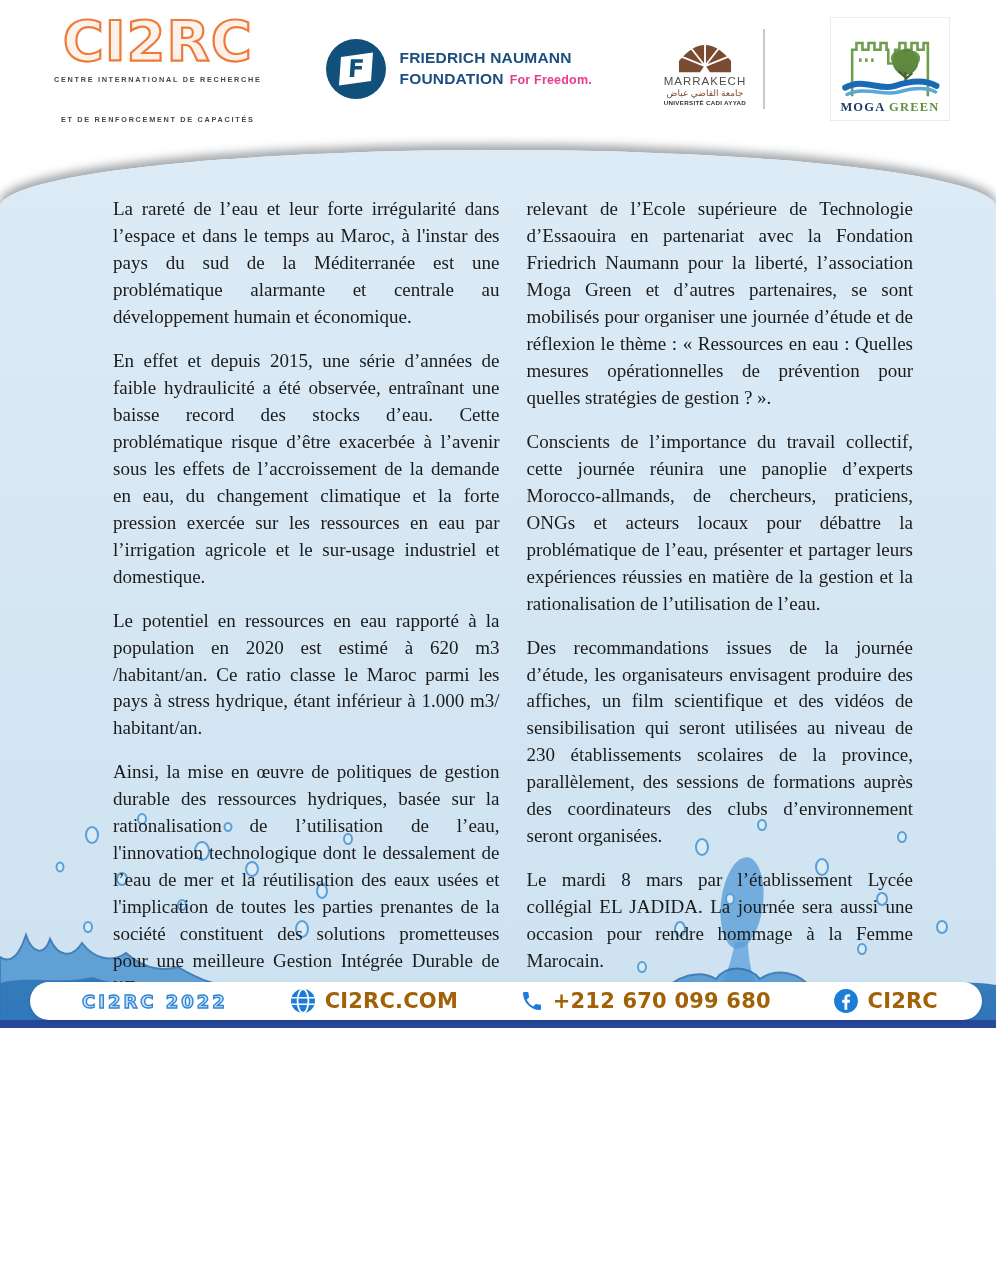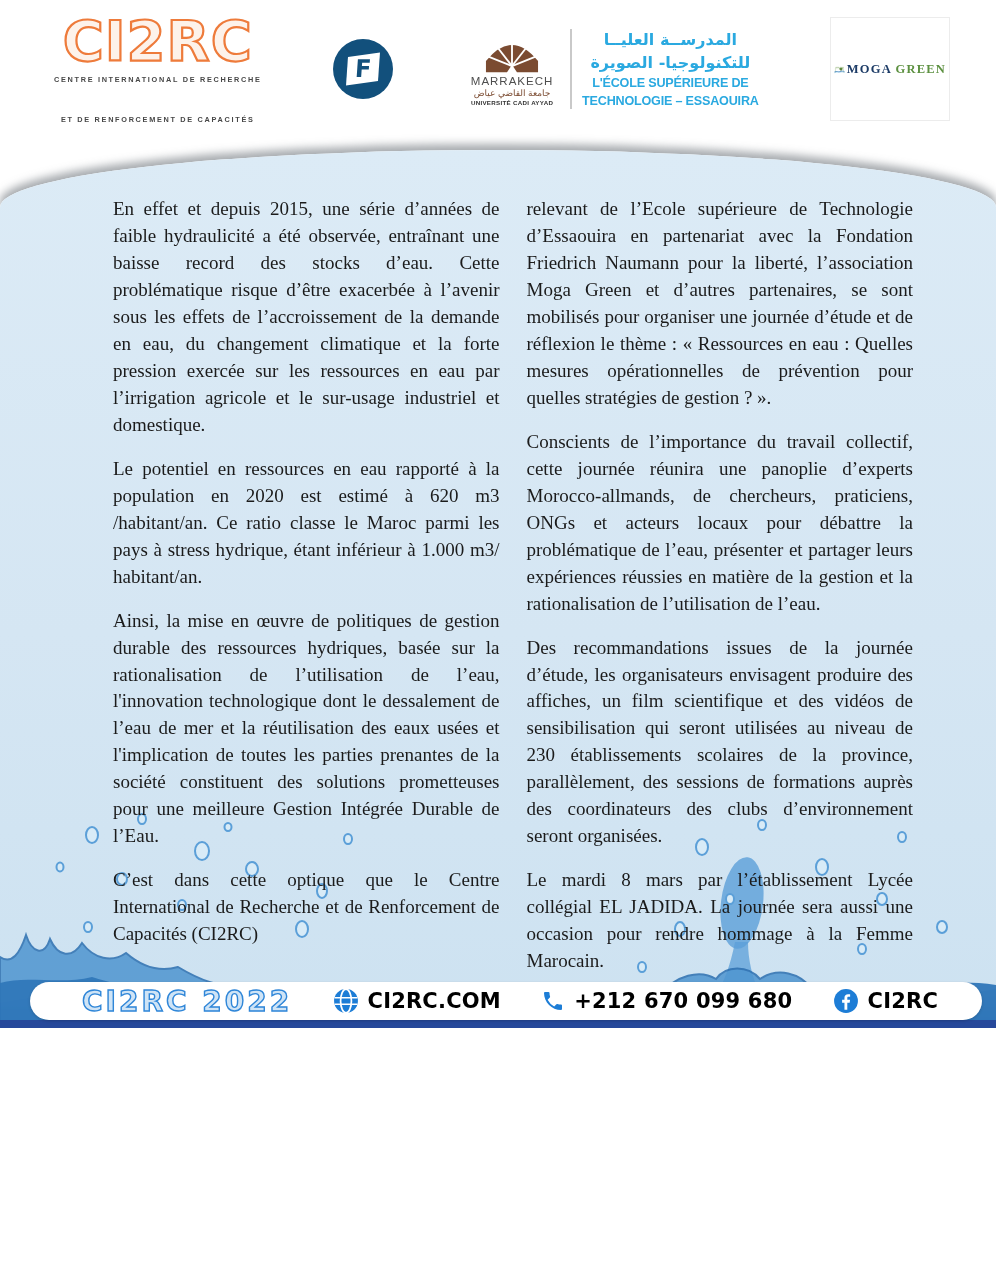--- a/index.html
+++ b/index.html
@@ -28,21 +28,21 @@
   .est-left{width:96px;display:flex;flex-direction:column;align-items:center;gap:1px;text-align:center;}
   .est-city{font-size:11.5px;color:#4e4e4e;letter-spacing:1px;margin-top:1px;}
   .est-uni-ar{font-size:9px;color:#7b4b31;direction:rtl;}
   .est-uni-fr{font-size:6.2px;font-weight:bold;color:#333;letter-spacing:.3px;white-space:nowrap;}
   .est-sep{width:2px;height:80px;background:#c9c9c9;}
   .est-right{display:flex;flex-direction:column;align-items:center;text-align:center;gap:3px;max-width:178px;}
   .est-ar-big{direction:rtl;color:#2aa9e0;font-weight:bold;font-size:16px;line-height:1.25;font-family:"DejaVu Sans",sans-serif;white-space:nowrap;}
   .est-fr{color:#2aa9e0;font-weight:700;font-size:12.6px;line-height:1.15;white-space:nowrap;letter-spacing:-.2px;}
 
   .logo-moga{width:120px;height:104px;background:#ffffff;border:1px solid #ececec;box-sizing:border-box;
-             display:flex;flex-direction:row;align-items:center;justify-content:flex-end;padding:5px 3px;gap:2px;}
+             display:flex;flex-direction:column;align-items:center;justify-content:flex-end;padding:5px 3px;gap:2px;}
   .moga-name{font-family:"Liberation Serif",serif;font-size:12.5px;letter-spacing:1.2px;font-weight:600;white-space:nowrap;}
   .moga-word1{color:#1c3b66;}
   .moga-word2{color:#5d9141;}
 
   
   .panel{position:absolute;top:150px;left:0;right:0;bottom:0;
          background:linear-gradient(180deg,#dcebf6 0%,#d5e6f3 55%,#cde2f1 100%);
          border-top-left-radius:498px 57px;border-top-right-radius:498px 57px;
          box-shadow:0 -6px 9px rgba(94,102,110,.55);}
   .columns{position:relative;display:flex;gap:27px;padding:46px 83px 0 113px;z-index:2;}
@@ -50,23 +50,23 @@
        text-align:justify;line-height:1.42;}
   .col p{margin:0 0 17px 0;}
 
   
   .splash{position:absolute;left:0;right:0;bottom:6px;height:215px;z-index:1;pointer-events:none;}
 
   
   .footer-bar{position:absolute;left:30px;right:14px;bottom:8px;height:38px;background:#ffffff;
               border-radius:19px;display:flex;align-items:center;justify-content:space-between;
               padding:0 44px 0 52px;box-sizing:border-box;z-index:4;box-shadow:0 1px 3px rgba(0,0,0,.18);}
-  .footer-year{font-family:"DejaVu Sans",sans-serif;font-weight:800;font-size:28px;letter-spacing:3px;
+  .footer-year{font-family:"DejaVu Sans",sans-serif;font-weight:800;font-size:18px;letter-spacing:3px;
                color:#cfe4f6;-webkit-text-stroke:1.4px #2f86d8;white-space:nowrap;}
-  .footer-item{display:flex;align-items:center;gap:9px;color:#000000;font-weight:800;font-size:21px;
+  .footer-item{display:flex;align-items:center;gap:9px;color:#a16207;font-weight:800;font-size:21px;
                font-family:"DejaVu Sans",sans-serif;letter-spacing:.2px;white-space:nowrap;cursor:pointer;}
   .navy-strip{position:absolute;left:0;right:0;bottom:0;height:8px;background:#26489a;z-index:3;}
 </style>
 </head>
 <body>
 
 <div class="page">
 
   <header class="logos-bar">
 
@@ -76,46 +76,46 @@
         <span>CENTRE INTERNATIONAL DE RECHERCHE</span>
         <span>ET DE RENFORCEMENT DE CAPACITÉS</span>
       </div>
     </div>
 
     <div class="logo-fnf">
       <div class="fnf-circle">
         <div class="fnf-par">
           <span class="fnf-f">F</span>
         </div>
+      </div>
+      <div class="fnf-text">
+        <span class="fnf-line1">FRIEDRICH NAUMANN</span>
+        <span class="fnf-line2">
+          <span>FOUNDATION</span><span class="fnf-freedom">For Freedom.</span>
+        </span>
       </div>
     </div>
 
     <div class="logo-est">
       <div class="est-left">
         <svg width="62" height="40" viewBox="0 0 100 62">
           <path d="M8,62 L8,44 Q50,-8 92,44 L92,62 L58,62 L50,50 L42,62 Z" fill="#7b4b31"></path>
           <g stroke="#ffffff" stroke-width="3">
             <line x1="50" y1="52" x2="50" y2="4"></line>
             <line x1="50" y1="52" x2="22" y2="16"></line>
             <line x1="50" y1="52" x2="78" y2="16"></line>
             <line x1="50" y1="52" x2="10" y2="36"></line>
             <line x1="50" y1="52" x2="90" y2="36"></line>
           </g>
         </svg>
         <span class="est-city">MARRAKECH</span>
         <span class="est-uni-ar">جامعة القاضي عياض</span>
         <span class="est-uni-fr">UNIVERSITÉ CADI AYYAD</span>
       </div>
       <div class="est-sep"></div>
-      <div class="est-right">
-        <span class="est-ar-big">المدرســة العليــا</span>
-        <span class="est-ar-big">للتكنولوجيا- الصويرة</span>
-        <span class="est-fr">L'ÉCOLE SUPÉRIEURE DE</span>
-        <span class="est-fr">TECHNOLOGIE – ESSAOUIRA</span>
-      </div>
     </div>
 
     <div class="logo-moga">
       <svg width="104" height="74" viewBox="0 0 120 86">
         <path d="M16,84 L16,30 L21,30 L21,22 L28,22 L28,30 L35,30 L35,22 L42,22 L42,30 L49,30 L49,22 L56,22 L56,30 L58,30 L58,46 L66,46 L66,30 L71,30 L71,22 L78,22 L78,30 L85,30 L85,22 L92,22 L92,30 L99,30 L99,22 L104,22 L104,84" fill="none" stroke="#6f9d4e" stroke-width="3"></path>
         <g fill="#6f9d4e">
           <rect x="24" y="40" width="3" height="4"></rect>
           <rect x="31" y="40" width="3" height="4"></rect>
           <rect x="38" y="40" width="3" height="4"></rect>
         </g>
@@ -131,20 +131,21 @@
       <div class="moga-name">
         <span class="moga-word1">MOGA</span>
         <span class="moga-word2">GREEN</span>
       </div>
     </div>
   </header>
 
   <main class="panel">
     <div class="columns">
       <div class="col">
+        <p>La rareté de l’eau et leur forte irrégularité dans l’espace et dans le temps au Maroc, à l'instar des pays du sud de la Méditerranée est une problématique alarmante et centrale au développement humain et économique.</p>
         <p>En effet et depuis 2015, une série d’années de faible hydraulicité a été observée, entraînant une baisse record des stocks d’eau. Cette problématique risque d’être exacerbée à l’avenir sous les effets de l’accroissement de la demande en eau, du changement climatique et la forte pression exercée sur les ressources en eau par l’irrigation agricole et le sur-usage industriel et domestique.</p>
         <p>Le potentiel en ressources en eau rapporté à la population en 2020 est estimé à 620 m3 /habitant/an. Ce ratio classe le Maroc parmi les pays à stress hydrique, étant inférieur à 1.000 m3/ habitant/an.</p>
         <p>Ainsi, la mise en œuvre de politiques de gestion durable des ressources hydriques, basée sur la rationalisation de l’utilisation de l’eau, l'innovation technologique dont le dessalement de l’eau de mer et la réutilisation des eaux usées et l'implication de toutes les parties prenantes de la société constituent des solutions prometteuses pour une meilleure Gestion Intégrée Durable de l’Eau.</p>
         <p>C’est dans cette optique que le Centre International de Recherche et de Renforcement de Capacités (CI2RC)</p>
       </div>
       <div class="col">
         <p>relevant de l’Ecole supérieure de Technologie d’Essaouira en partenariat avec la Fondation Friedrich Naumann pour la liberté, l’association Moga Green et d’autres partenaires, se sont mobilisés pour organiser une journée d’étude et de réflexion le thème : « Ressources en eau : Quelles mesures opérationnelles de prévention pour quelles stratégies de gestion ? ».</p>
         <p>Conscients de l’importance du travail collectif, cette journée réunira une panoplie d’experts Morocco-allmands, de chercheurs, praticiens, ONGs et acteurs locaux pour débattre la problématique de l’eau, présenter et partager leurs expériences réussies en matière de la gestion et la rationalisation de l’utilisation de l’eau.</p>
         <p>Des recommandations issues de la journée d’étude, les organisateurs envisagent produire des affiches, un film scientifique et des vidéos de sensibilisation qui seront utilisées au niveau de 230 établissements scolaires de la province, parallèlement, des sessions de formations auprès des coordinateurs des clubs d’environnement seront organisées.</p>
         <p>Le mardi 8 mars par l’établissement Lycée collégial EL JADIDA. La journée sera aussi une occasion pour rendre hommage à la Femme Marocain.</p>

